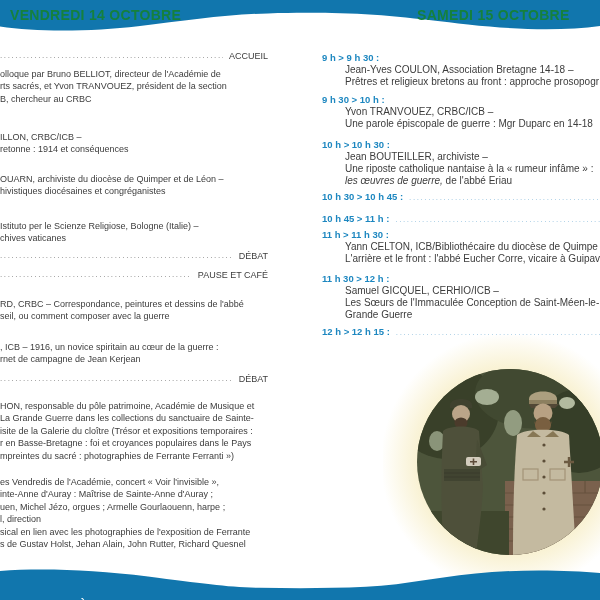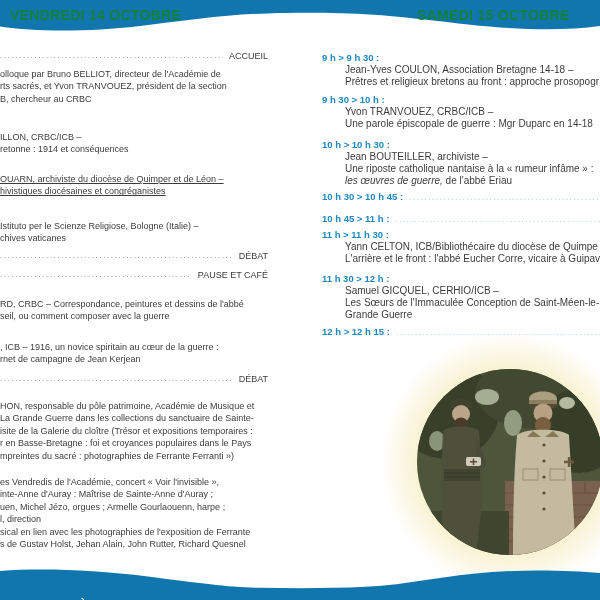--- a/index.html
+++ b/index.html
@@ -54,21 +54,21 @@
       </div>
       <div class="entry" style="top: 68px;">
         <div class="pline">olloque par Bruno BELLIOT, directeur de l'Académie de</div>
         <div class="pline">rts sacrés, et Yvon TRANVOUEZ, président de la section</div>
         <div class="pline">B, chercheur au CRBC</div>
       </div>
       <div class="entry" style="top: 131px;">
         <div class="pline">ILLON, CRBC/ICB –</div>
         <div class="pline">retonne : 1914 et conséquences</div>
       </div>
-      <div class="entry" style="top: 173px; text-decoration: underline;">
+      <div class="entry" style="top: 173px;">
         <div class="pline">OUARN, archiviste du diocèse de Quimper et de Léon –</div>
         <div class="pline">hivistiques diocésaines et congréganistes</div>
       </div>
       <div class="entry" style="top: 220px;">
         <div class="pline">Istituto per le Scienze Religiose, Bologne (Italie) –</div>
         <div class="pline">chives vaticanes</div>
       </div>
       <div class="entry" style="top: 251px;">
         <div class="lrow">
           <span class="dots"></span>

